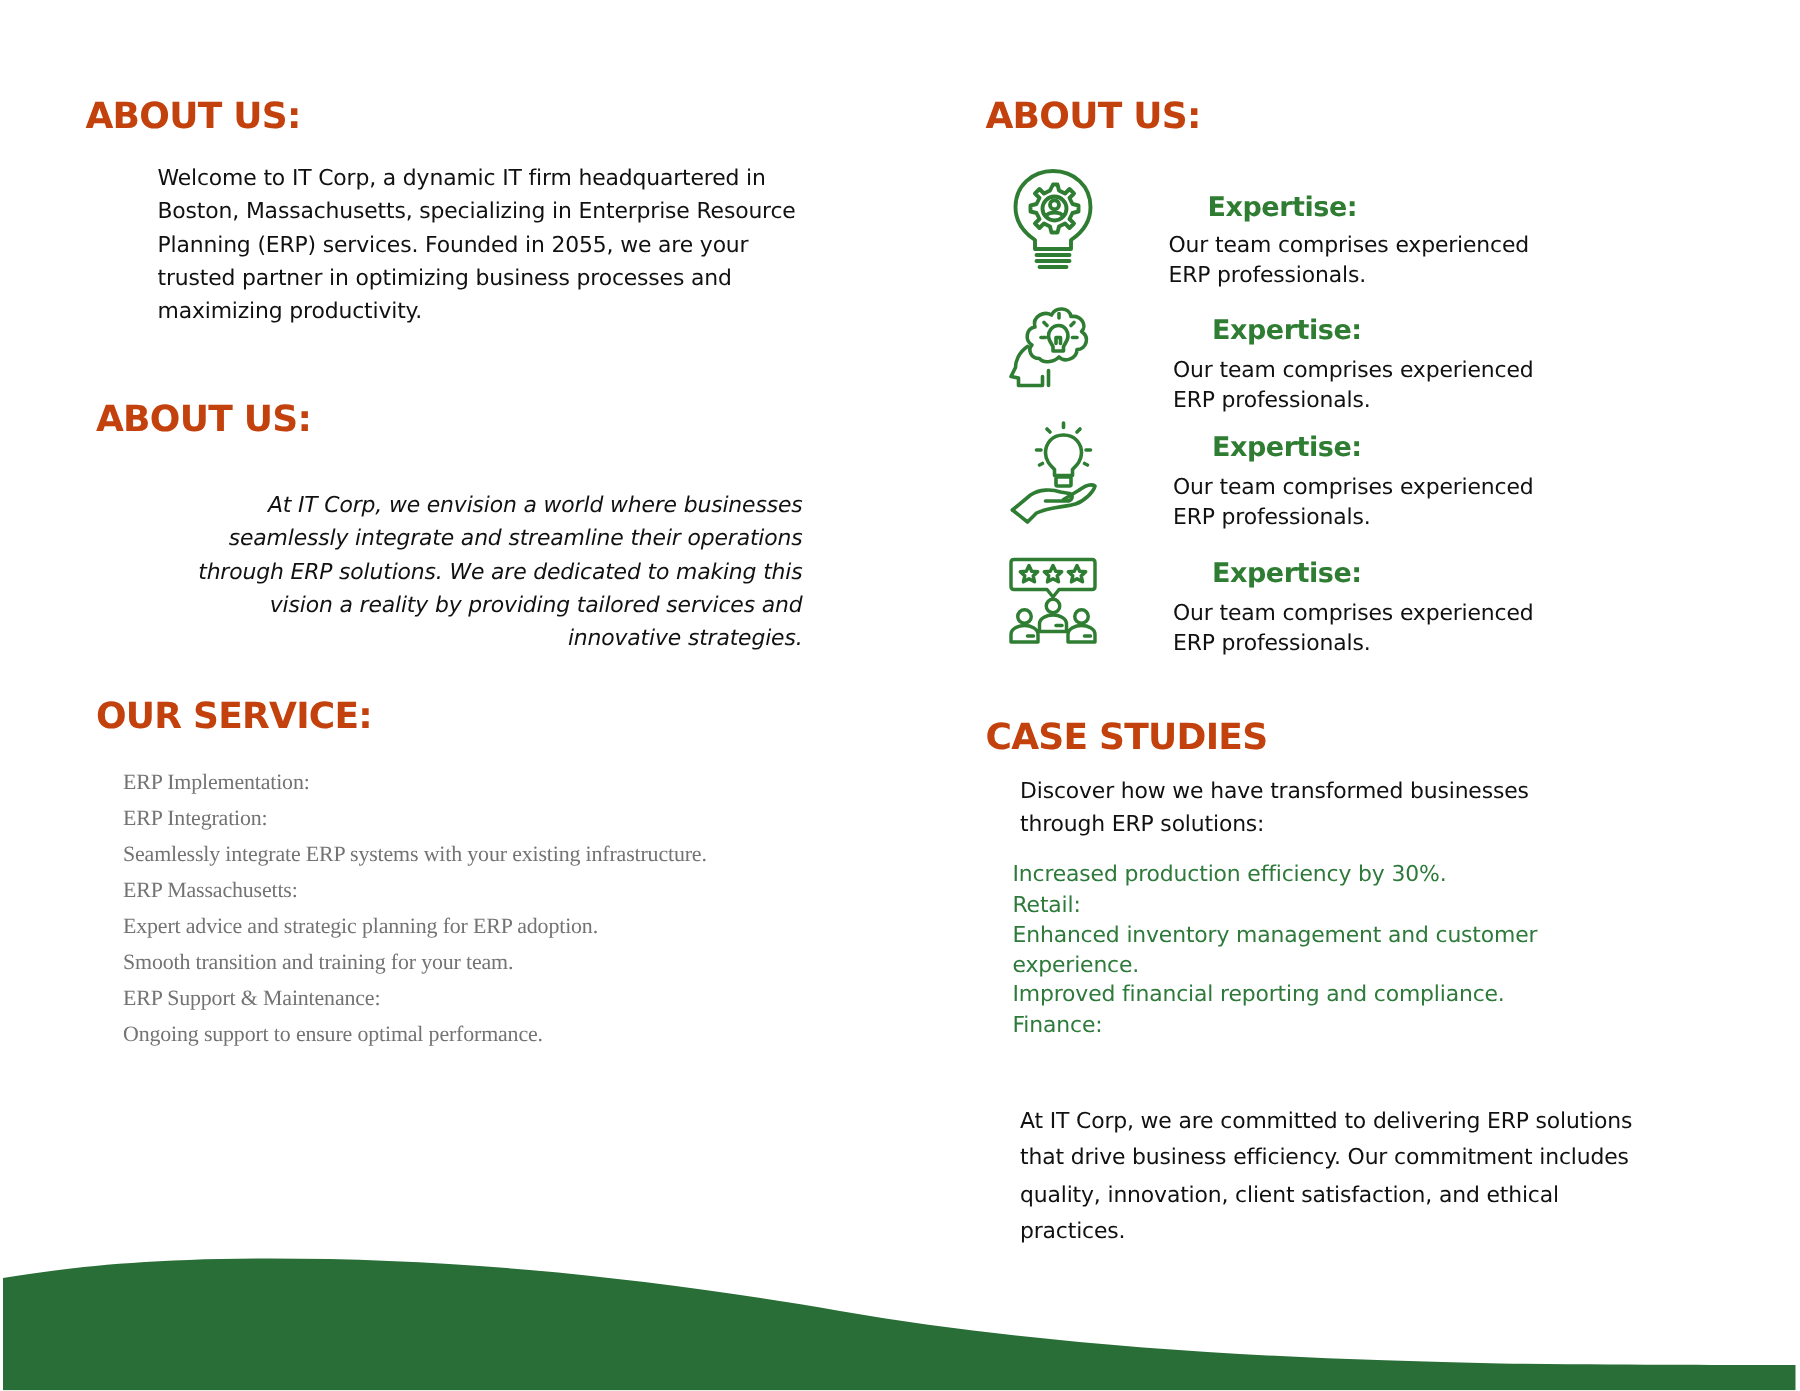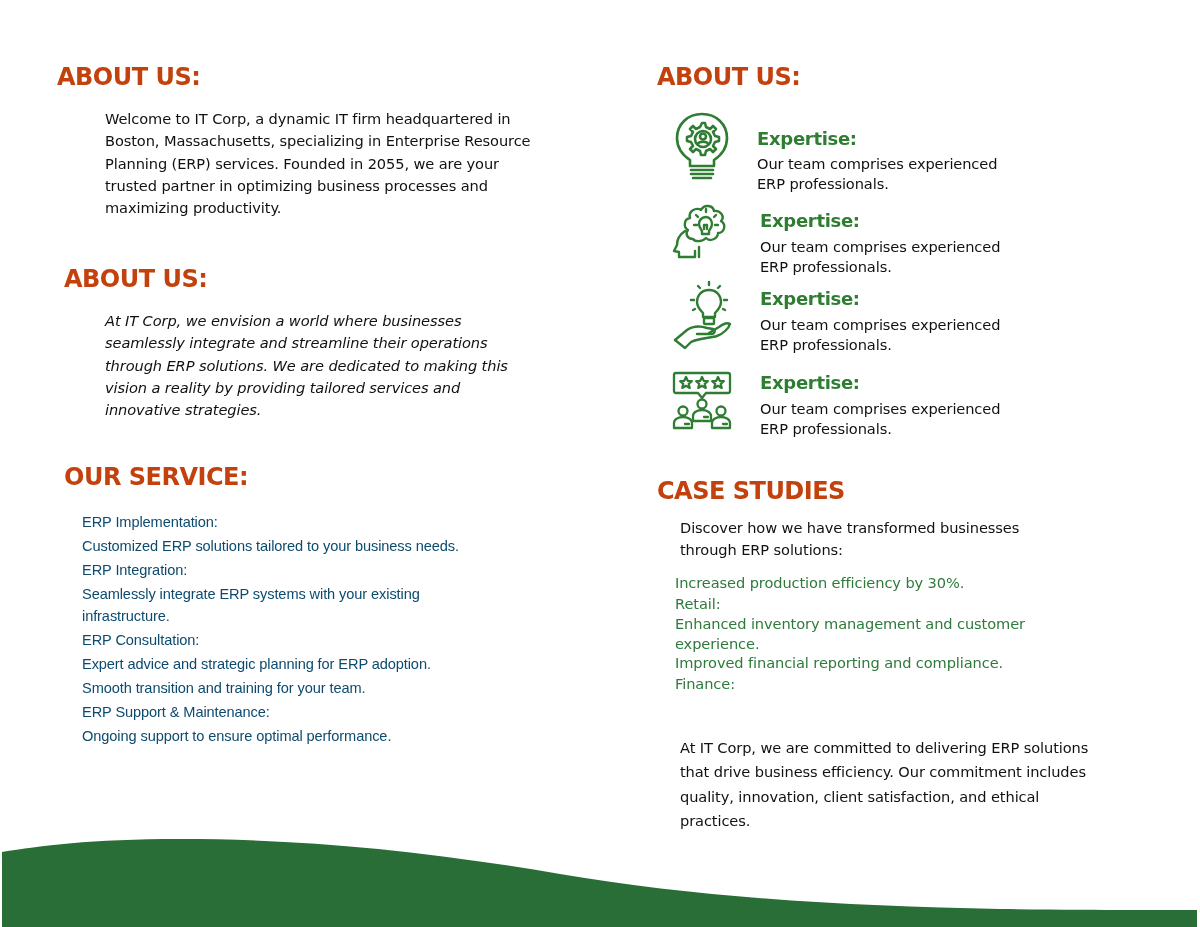--- a/index.html
+++ b/index.html
@@ -22,23 +22,23 @@
       font-size: 14.6px;
       line-height: 22.3px;
       color: #111111;
       letter-spacing: -0.1px;
       margin-left: 23px;
     }
     .para.italic { font-style: italic; }
 
     .svc-list {
       position: absolute;
-      font-family: Liberation Sans, sans-serif;
-      font-size: 14.6px;
-      color: #0c4a6e;
+      font-family: Liberation Serif, serif;
+      font-size: 14.6px;
+      color: #737373;
       letter-spacing: -0.1px;
       list-style: none;
     }
     .svc-list li { line-height: 22.5px; }
     .svc-list li.title { margin-top: 1.5px; }
     .svc-list li.desc { margin-top: 1.5px; }
 
     .feature {
       position: absolute;
       display: flex;
@@ -50,28 +50,30 @@
       flex: 0 0 auto;
     }
     .feature .icon svg { display: block; }
     .feature .f-title {
       font-family: "DejaVu Sans", "Liberation Sans", sans-serif;
       font-weight: bold;
       color: #2e7d32;
       font-size: 18px;
       letter-spacing: -0.3px;
       line-height: 22px;
+      margin-left: 48px;
     }
     .feature .f-text {
       font-family: "DejaVu Sans", "Liberation Sans", sans-serif;
       font-size: 14.6px;
       line-height: 20px;
       color: #111111;
       letter-spacing: -0.1px;
       width: 270px;
+      margin-left: 22px;
     }
 
     .case-list {
       position: absolute;
       font-family: "DejaVu Sans", "Liberation Sans", sans-serif;
       font-size: 14.6px;
       color: #2e7a3a;
       letter-spacing: -0.1px;
       list-style: none;
       width: 380px;
@@ -80,29 +82,28 @@
 
     .wave { position: absolute; left: 0; top: 0; }
   </style>
 </head>
 <body>
 
 <h1 class="heading" style="left:57px; top:65px;">ABOUT US:</h1>
 <p class="para" style="left:82px; top:108px; width:440px;">Welcome to IT Corp, a dynamic IT firm headquartered in Boston, Massachusetts, specializing in Enterprise Resource Planning (ERP) services. Founded in 2055, we are your trusted partner in optimizing business processes and maximizing productivity.</p>
 
 <h2 class="heading" style="left:64px; top:267px;">ABOUT US:</h2>
-<p class="para italic" style="left:82px; top:310px; width:430px;">At IT Corp, we envision a world where businesses seamlessly integrate and streamline their operations through ERP solutions. We are dedicated to making this vision a reality by providing tailored services and innovative strategies.</p>
+<p class="para italic" style="left:82px; top:326px; width:430px;text-align:right;">At IT Corp, we envision a world where businesses seamlessly integrate and streamline their operations through ERP solutions. We are dedicated to making this vision a reality by providing tailored services and innovative strategies.</p>
 
 <h2 class="heading" style="left:64px; top:465px;text-align:right;">OUR SERVICE:</h2>
 <ul class="svc-list" style="left:82px; top:509px; width:400px;">
   <li class="title">ERP Implementation:</li>
-  <li class="desc">Customized ERP solutions tailored to your business needs.</li>
   <li class="title">ERP Integration:</li>
   <li class="desc">Seamlessly integrate ERP systems with your existing infrastructure.</li>
-  <li class="title">ERP Consultation:</li>
+  <li class="title">ERP Massachusetts:</li>
   <li class="desc">Expert advice and strategic planning for ERP adoption.</li>
   <li class="desc">Smooth transition and training for your team.</li>
   <li class="title">ERP Support &amp; Maintenance:</li>
   <li class="desc">Ongoing support to ensure optimal performance.</li>
 </ul>
 
 <h2 class="heading" style="left:657px; top:65px;">ABOUT US:</h2>
 
 <div class="feature" style="left:670px; top:110px;">
   <div class="icon" style="width:64px;height:74px;">

